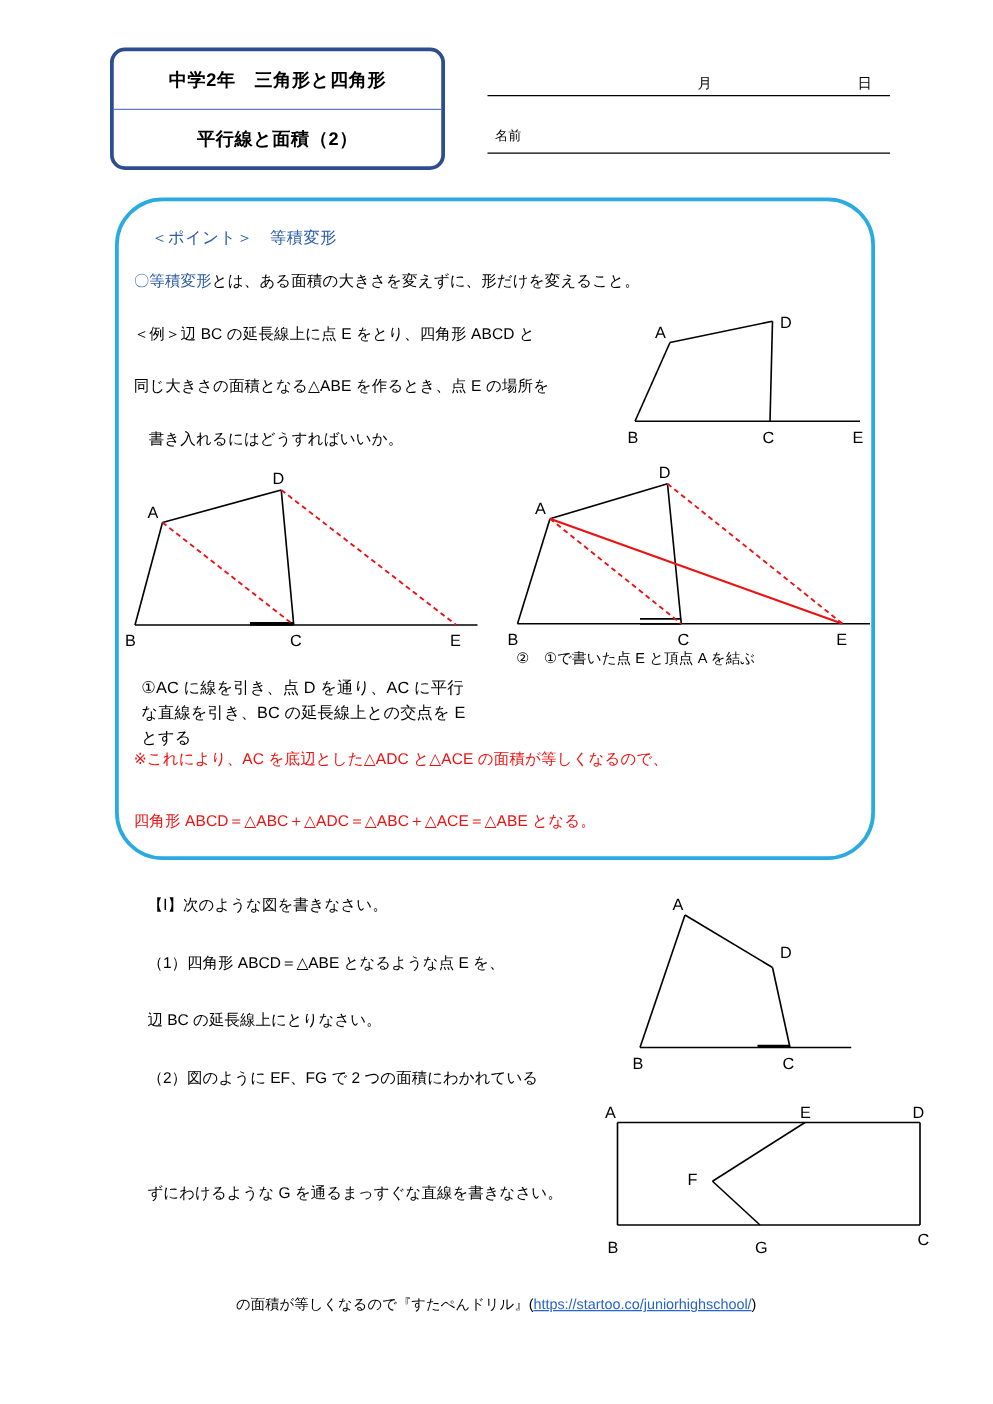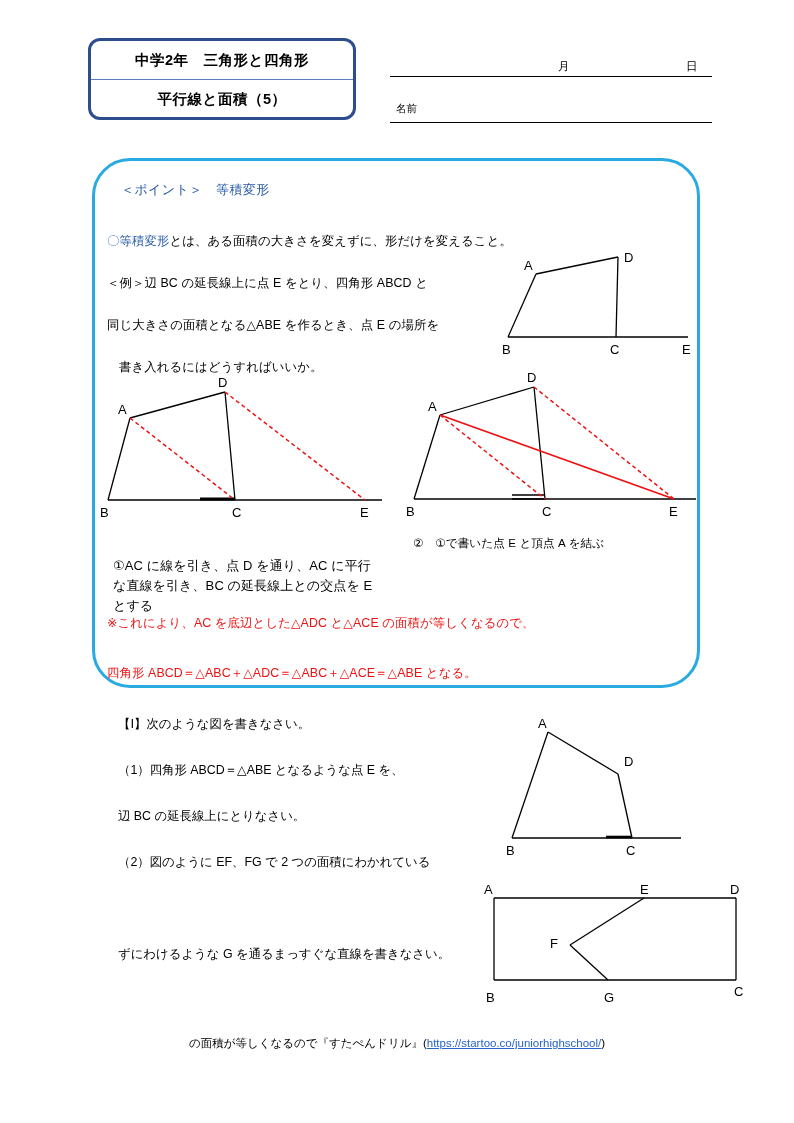--- a/index.html
+++ b/index.html
@@ -19,21 +19,21 @@
     position: absolute;
     inset: 0;
   }
 
   
   .title-box {
     position: absolute;
     left: 88px;
     top: 38px;
     width: 268px;
-    height: 82px;
+    height: 98px;
     border: 3px solid #2e4d8e;
     border-radius: 12px;
     box-sizing: border-box;
     background: #ffffff;
   }
   .title-row {
     height: 50%;
     display: flex;
     align-items: center;
     justify-content: center;
@@ -93,21 +93,20 @@
     font-size: 13px;
     color: #2a5ca8;
     letter-spacing: 0.4px;
   }
   .txt {
     position: absolute;
     font-size: 12.4px;
     line-height: 1.3;
     white-space: nowrap;
     letter-spacing: 0.1px;
-    margin-top: 16px;
   }
   .blue-word { color: #2a5ca8; }
   .red { color: #ee1111; }
 
   
   .pb-l1 { left: 12px; top: 56px; }
   .pb-l2 { left: 12px; top: 98px; }
   .pb-l3 { left: 12px; top: 140px; }
   .pb-l4 { left: 24px; top: 182px; }
   .pb-cap1 { left: 18px; top: 379px; font-size: 13px; line-height: 1.55; white-space: normal; width: 270px; }
@@ -153,21 +152,21 @@
     text-decoration: underline;
   }
 </style>
 </head>
 <body>
 
 <div class="page">
 
   <div class="title-box">
     <div class="title-row top">中学2年　三角形と四角形</div>
-    <div class="title-row">平行線と面積（5）</div>
+    <div class="title-row">平行線と面積（2）</div>
   </div>
 
   <div class="date-area">
     <span class="date-kanji month">月</span>
     <span class="date-kanji day">日</span>
     <div class="date-line l1"></div>
     <span class="name-label">名前</span>
     <div class="date-line l2"></div>
   </div>
 

